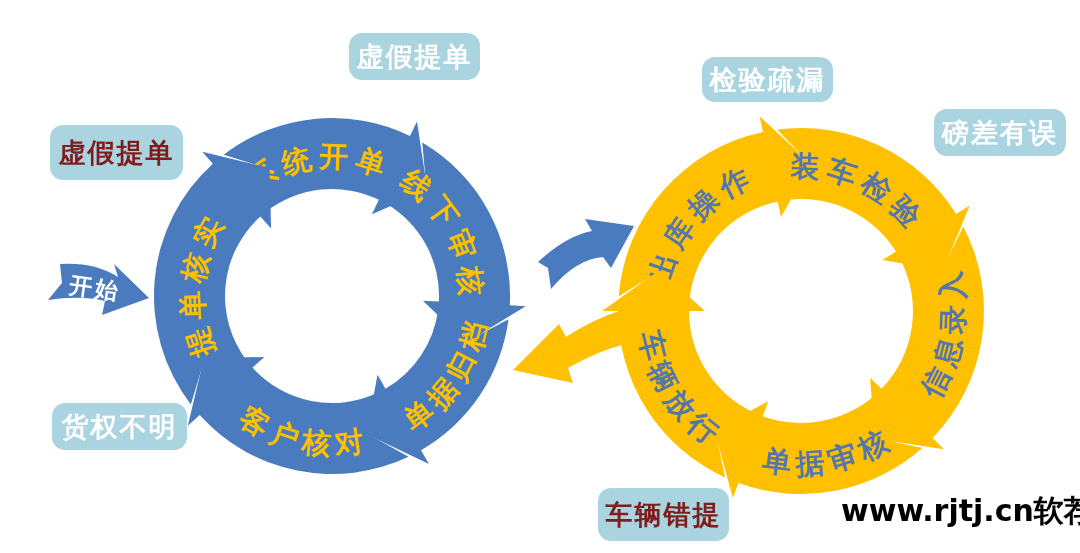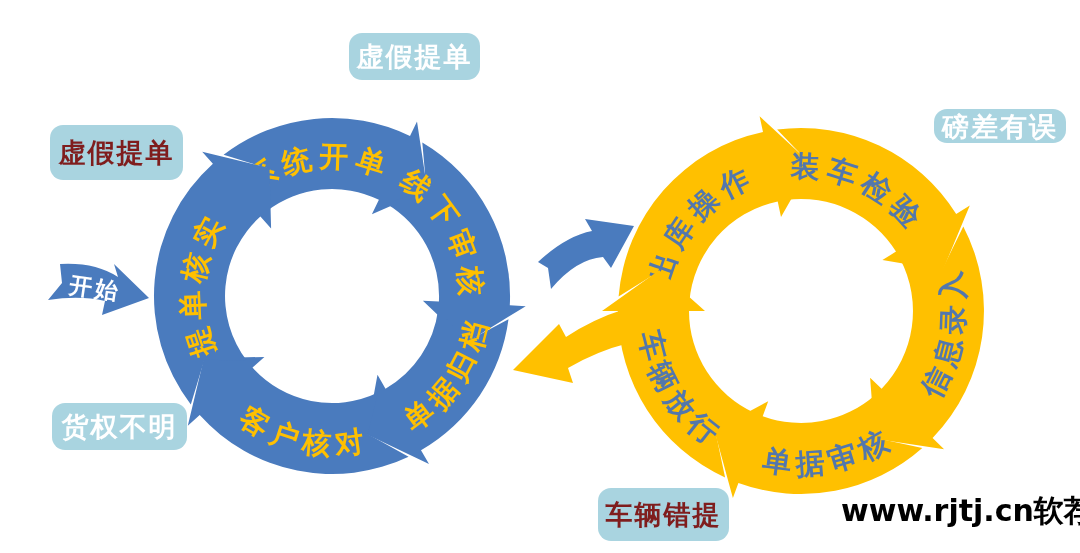--- a/index.html
+++ b/index.html
@@ -69,17 +69,18 @@
     <text class="start-label" transform="translate(94,296) rotate(8)">开始</text>
 
     <path d="M538,262 Q566,236 592,231 L585,219 L634,226 L611,268 L603,257 Q576,259 551,289 L548,268 Z" fill="#4A7BBE"></path>
 
     <path d="M625,309 Q593,319 566,337 L559,324 L513,370 L573,383 L568,368 Q597,351 629,343 L620,326 Z" fill="#FFC000"></path>
   </svg>
 
   <div class="risk" style="left: 349px; top: 33px; width: 131px; height: 47px; background: rgb(169, 212, 224); color: rgb(255, 255, 255);">虚假提单</div>
   <div class="risk" style="left: 50px; top: 125px; width: 133px; height: 55px; background: rgb(169, 212, 224); color: #7f1d1d;">虚假提单</div>
   <div class="risk" style="left: 52px; top: 403px; width: 135px; height: 47px; background: rgb(169, 212, 224); color: rgb(255, 255, 255);">货权不明</div>
-  <div class="risk" style="left: 934px; top: 109px; width: 132px; height: 34px; background: rgb(169, 212, 224); color: rgb(255, 255, 255);">磅差有误</div>
+  <div class="risk" style="left: 702px; top: 57px; width: 131px; height: 45px; background: rgb(169, 212, 224); color: rgb(255, 255, 255);">检验疏漏</div>
+  <div class="risk" style="left: 934px; top: 109px; width: 132px; height: 47px; background: rgb(169, 212, 224); color: rgb(255, 255, 255);">磅差有误</div>
   <div class="risk" style="left: 598px; top: 488px; width: 131px; height: 53px; background: rgb(169, 212, 224); color: #7f1d1d;">车辆错提</div>
 
   <div class="watermark" style="color: rgb(0, 0, 0);">www.rjtj.cn软荐网</div>
 </div>
 
 </body></html>

